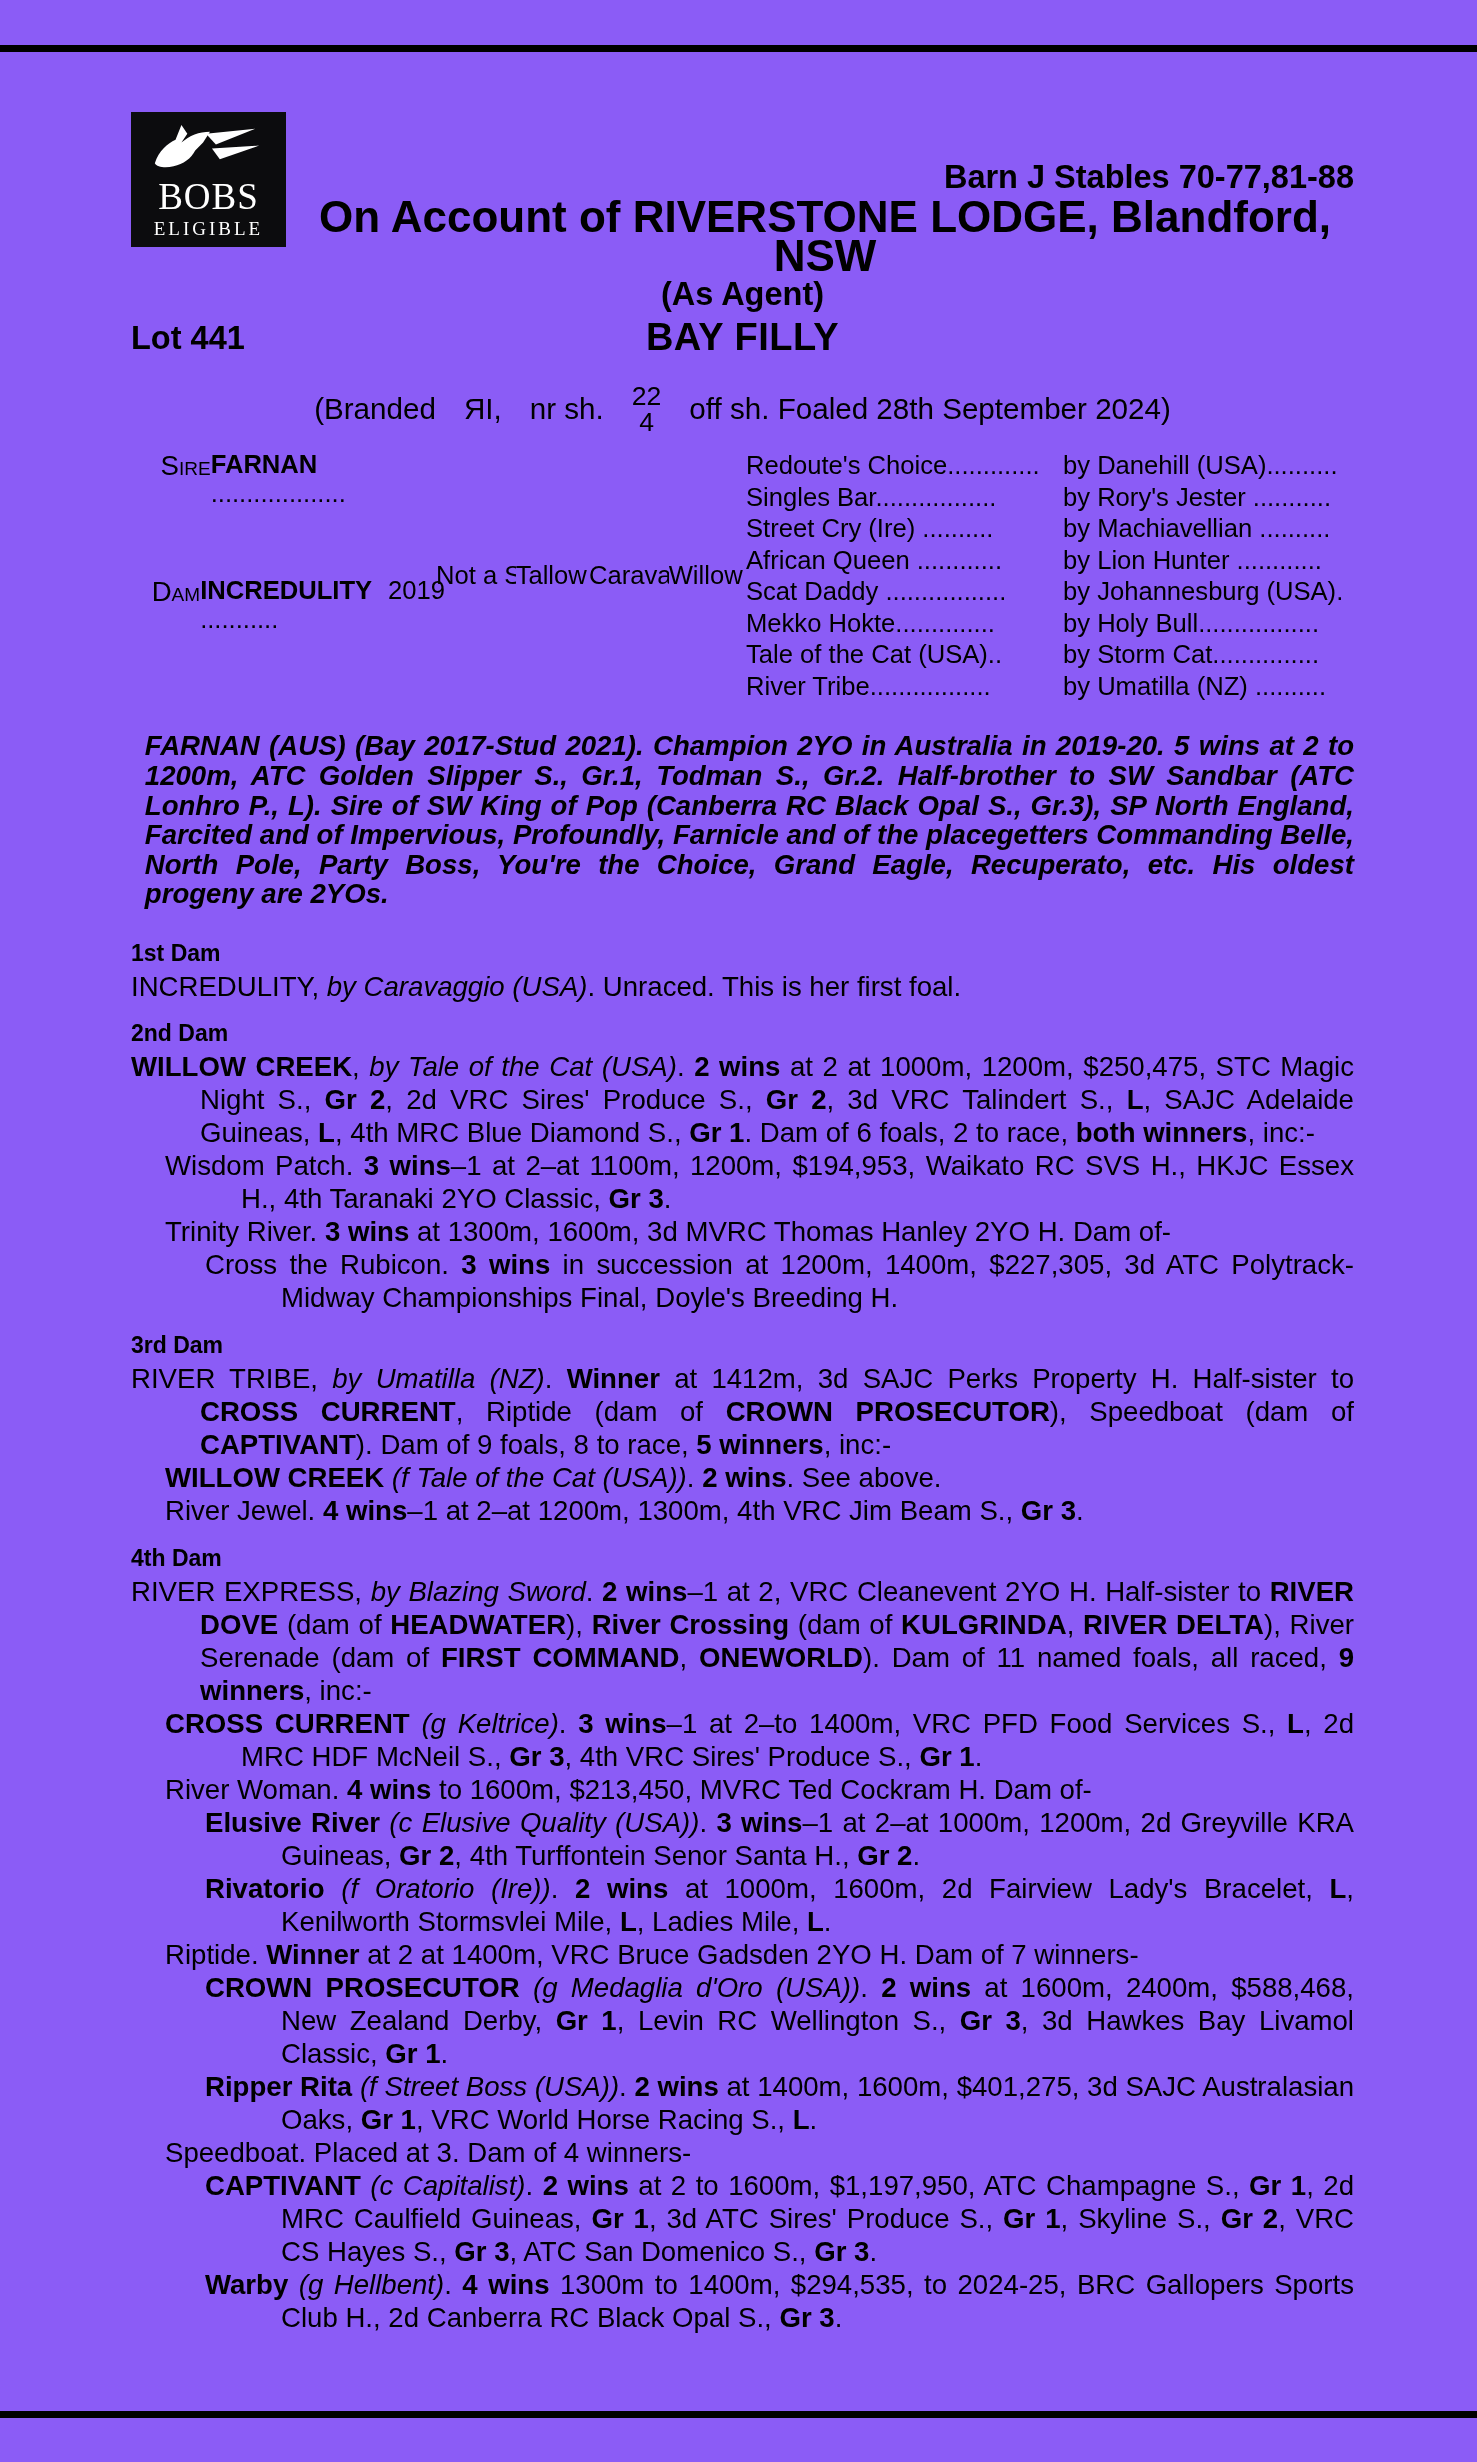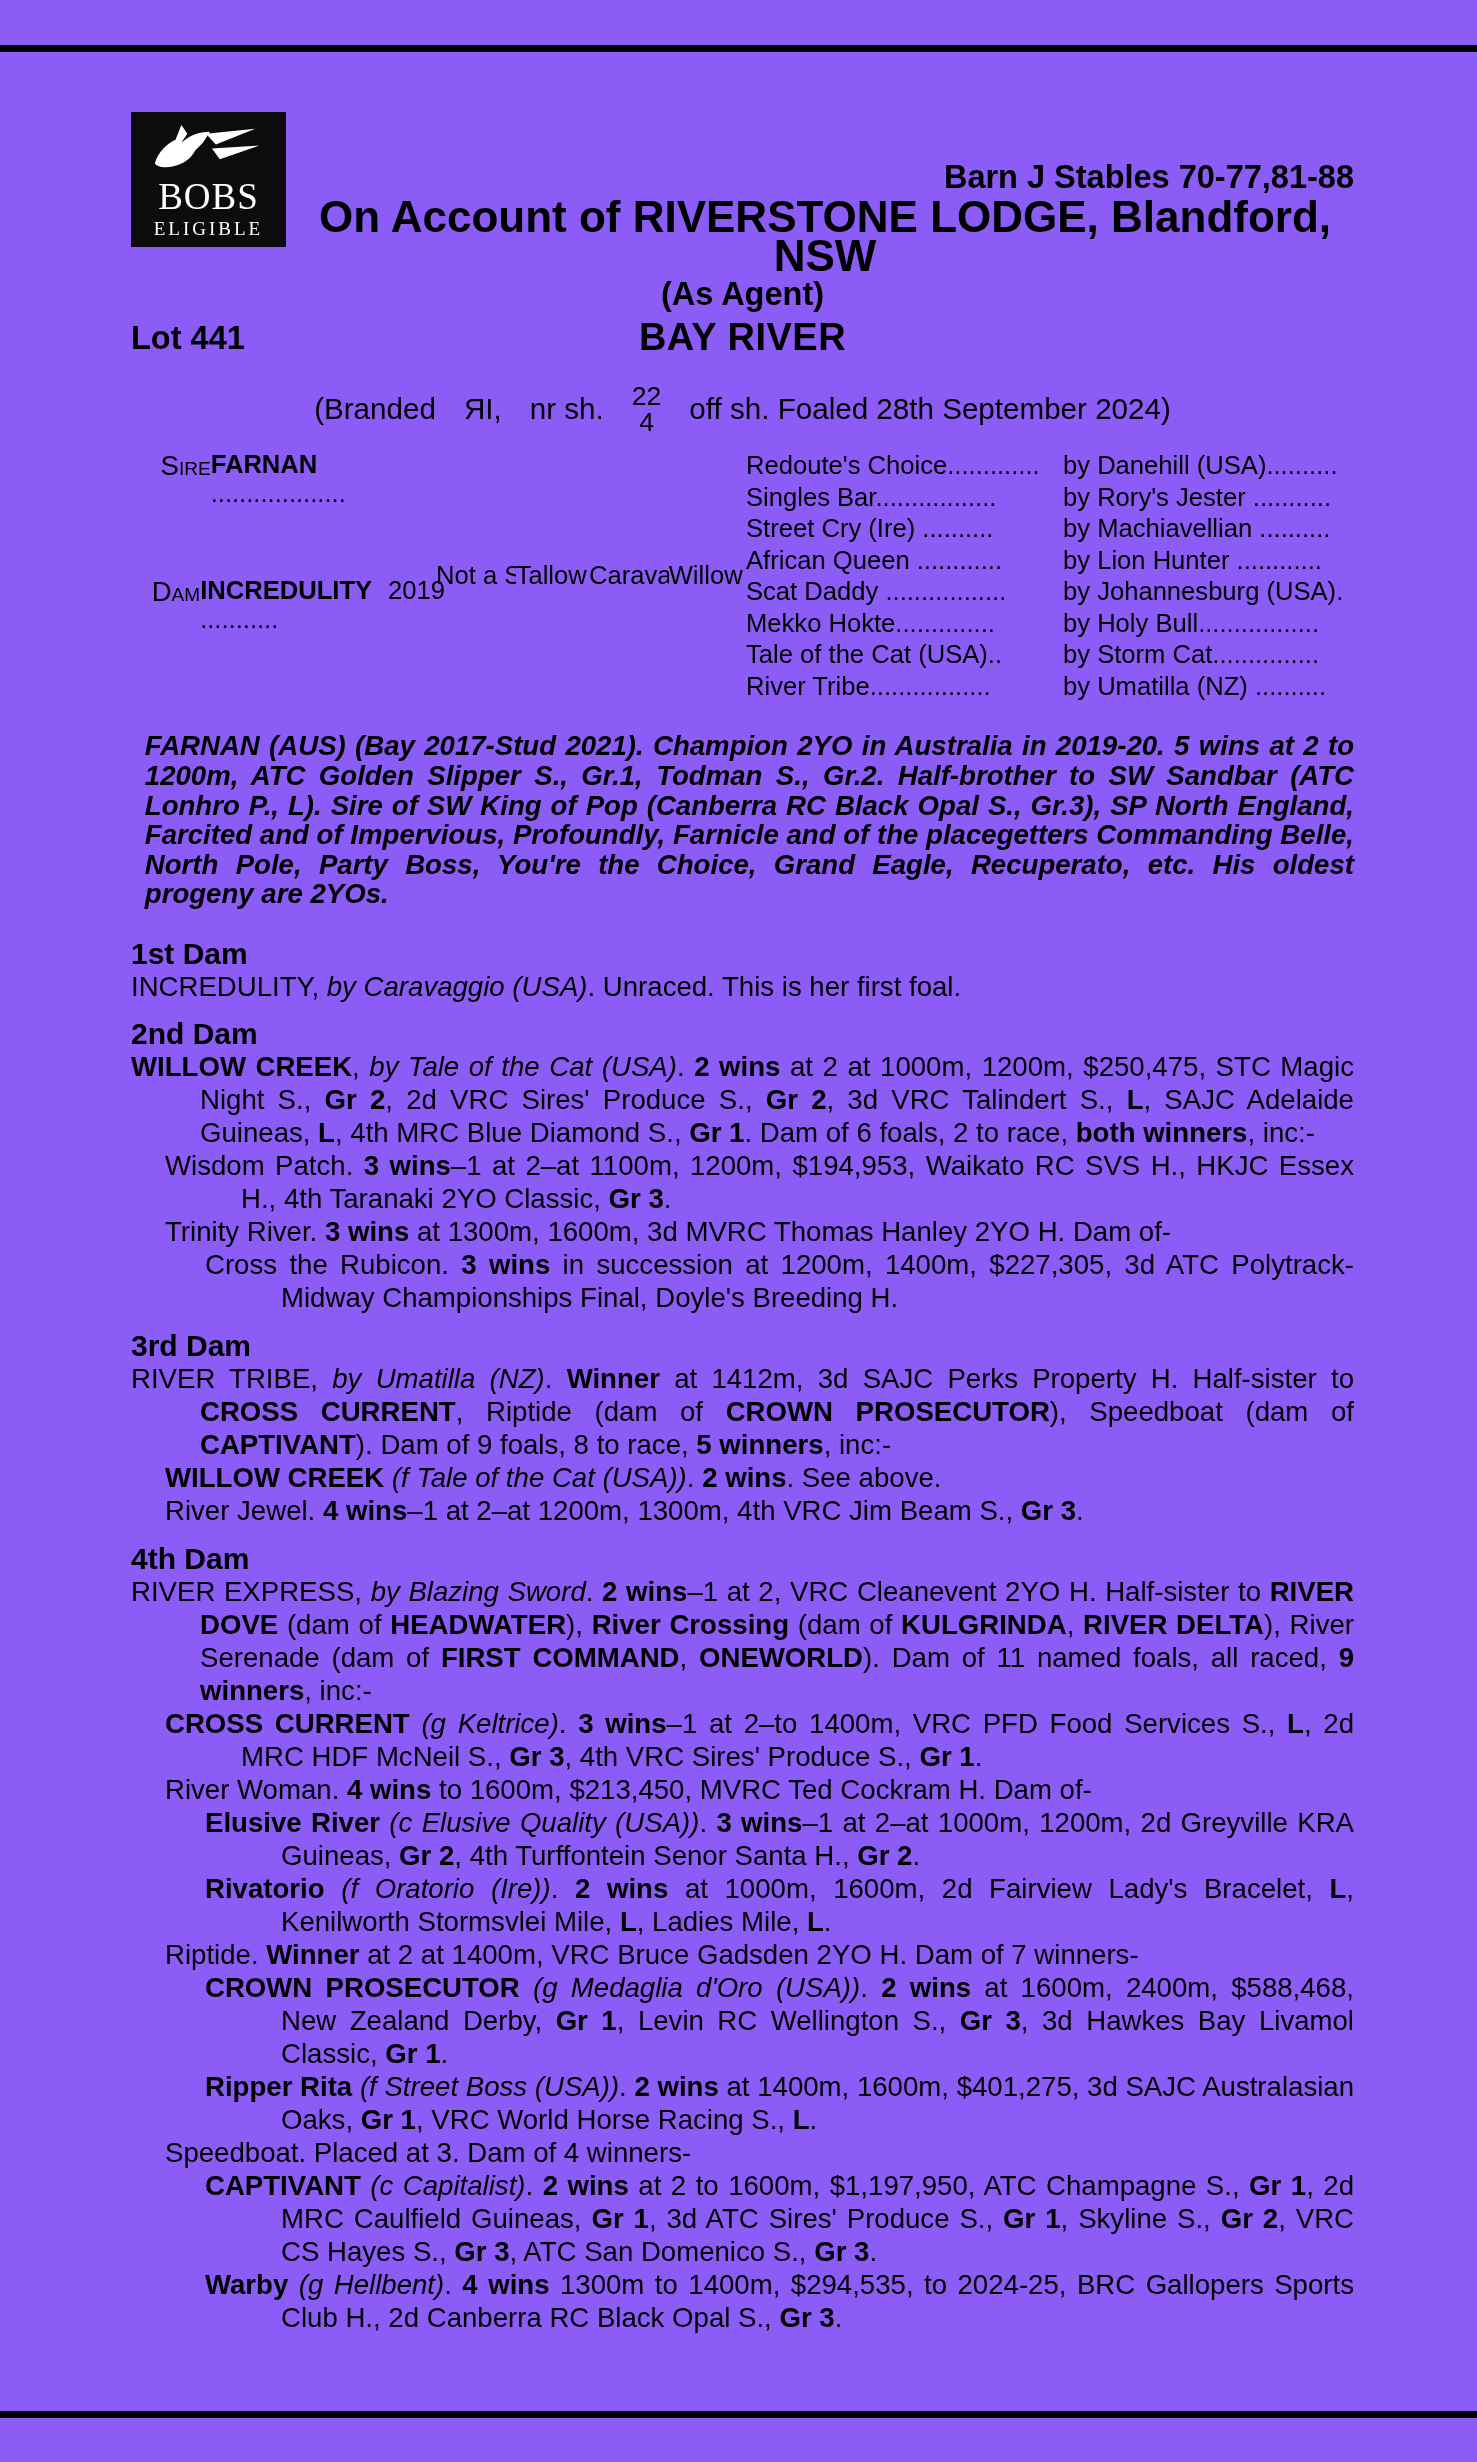--- a/index.html
+++ b/index.html
@@ -39,21 +39,21 @@
   .ped-col2{width:310px;display:flex;flex-direction:row;flex:none;align-items:center;}
   .ped-cell{height:63px;display:flex;align-items:center;white-space:nowrap;overflow:hidden;}
   .ped-col3{flex:1;display:flex;flex-direction:column;}
   .ped-row{height:31.5px;display:flex;align-items:center;white-space:nowrap;overflow:hidden;}
   .g3name{width:317px;flex:none;overflow:hidden;}
   .g3by{flex:1;overflow:hidden;}
 
   
   .sire-summary{margin-top:29.6px;padding-left:13.8px;font-weight:bold;font-style:italic;
                 font-size:27.6px;line-height:29.6px;text-align:justify;}
-  .dam-heading{font-weight:bold;font-size:30px;line-height:33px;margin-top:14.8px;}
+  .dam-heading{font-weight:bold;font-size:23px;line-height:33px;margin-top:14.8px;}
   .para{font-size:27.6px;line-height:33px;text-align:justify;margin:0;}
   .lvl0{padding-left:69px;text-indent:-69px;}
   .lvl1{padding-left:110px;text-indent:-76px;}
   .lvl2{padding-left:150px;text-indent:-76px;}
   .b{font-weight:bold;}
   .i{font-style:italic;}
 </style>
 </head>
 <body>
 
@@ -75,21 +75,21 @@
         <div class="logo-name">BOBS</div>
         <div class="logo-sub">ELIGIBLE</div>
       </div>
       <div class="barn">Barn J Stables 70-77,81-88</div>
       <div class="account">On Account of RIVERSTONE LODGE, Blandford, NSW</div>
       <div class="agent">(As Agent)</div>
     </div>
 
     <div class="lot-row">
       <div class="lot">Lot 441</div>
-      <div class="title">BAY RIVER</div>
+      <div class="title">BAY FILLY</div>
     </div>
 
     <div class="branded">
       <span>(Branded</span>
       <span>ЯI,</span>
       <span>nr sh.</span>
       <span class="frac">
         <span>22</span>
         <span>4</span>
       </span>

